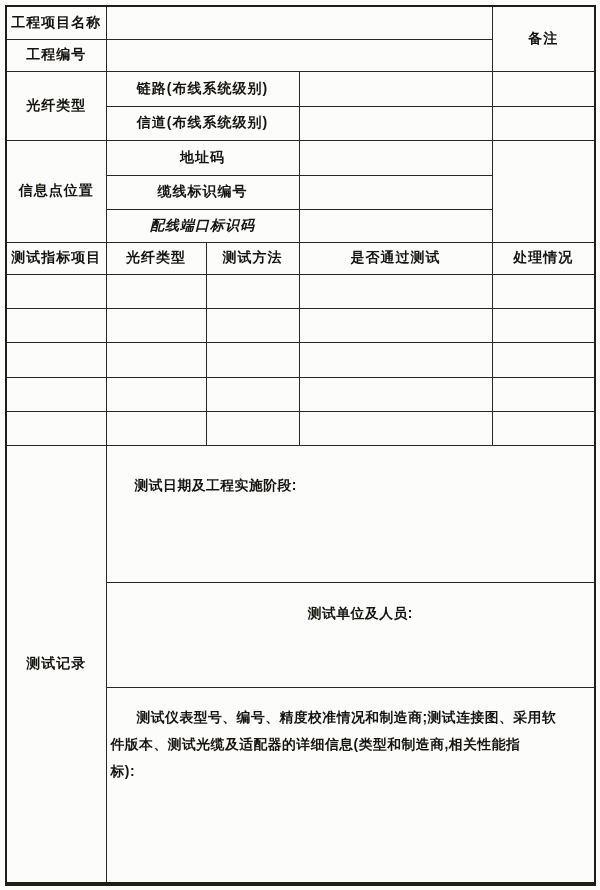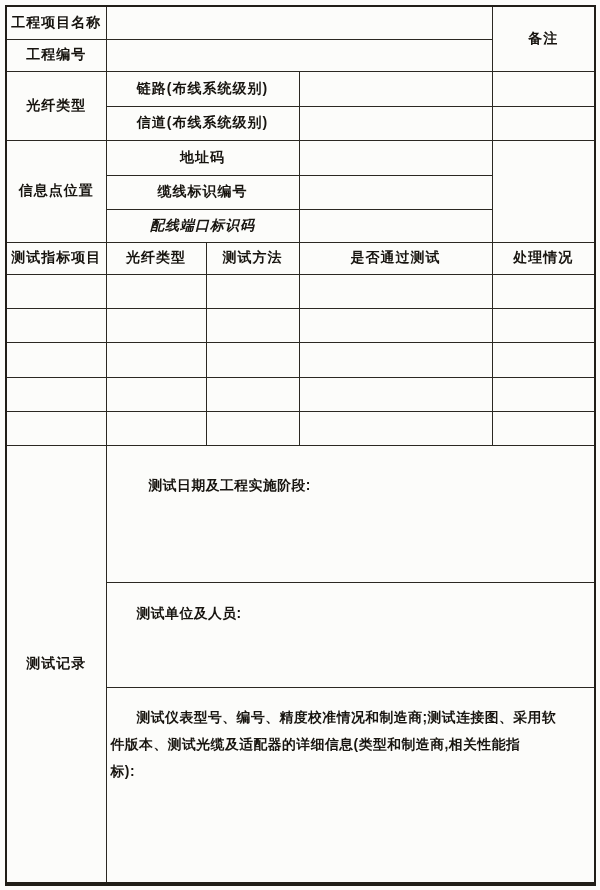--- a/index.html
+++ b/index.html
@@ -44,22 +44,22 @@
   tr.rec-row-2 { height:105px; }
   tr.rec-row-3 { height:196px; }
   
   td.rec {
     text-align:left;
     vertical-align:top;
     letter-spacing:0.5px;
     font-size:13.8px;
     text-indent:26px;
   }
-  td.rec1 { padding:31px 10px 0 16px; }
-  td.rec2 { padding:22px 10px 0 4px; }
+  td.rec1 { padding:31px 10px 0 2px; }
+  td.rec2 { padding:22px 10px 0 4px;text-align:center; }
   td.rec3 { padding:16px 16px 0 4px; line-height:27px; white-space:pre-line; }
 </style>
 </head>
 <body>
 
 <div class="page">
   <table class="form">
     <colgroup>
       <col style="width:100px">
       <col style="width:100px">

